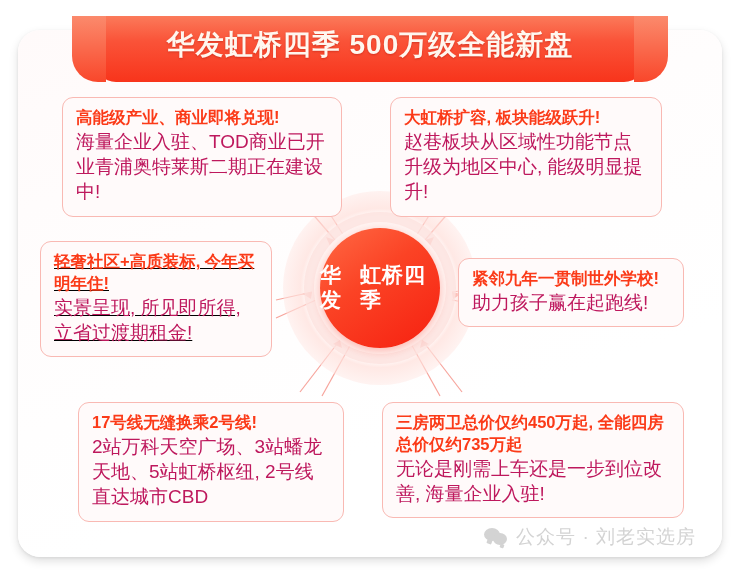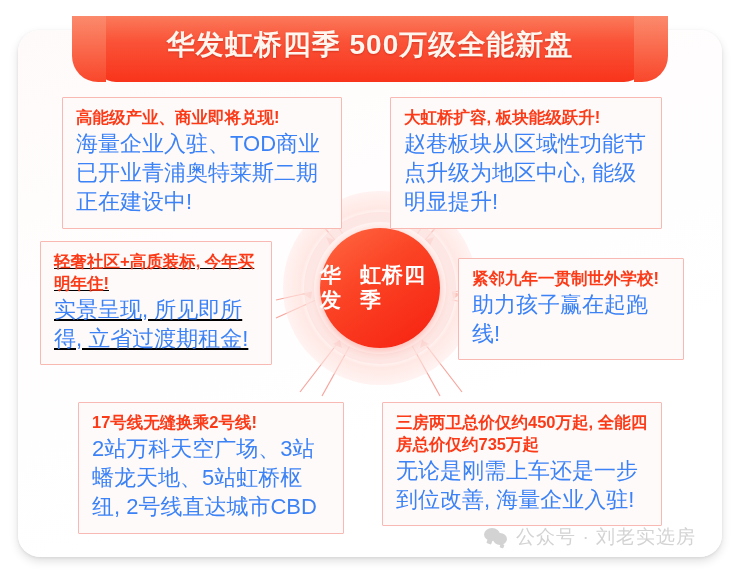--- a/index.html
+++ b/index.html
@@ -67,33 +67,33 @@
   .hub-l2{color:#fff;font-size:21px;font-weight:bold;line-height:1.18;letter-spacing:1px;}
 
   
   .lines{position:absolute;left:0;top:0;width:740px;height:580px;pointer-events:none;}
 
   
   .bub{
     position:absolute;
     background:#fffafa;
     border:1.6px solid #f9b9b3;
-    border-radius:1px;
+    border-radius:11px;
     padding:9px 13px 11px 13px;
     box-sizing:border-box;
   }
   .bub .hd{color:#fb3a18;font-size:16.5px;font-weight:bold;line-height:1.33;}
-  .bub .bd{color:#3b82f6;font-size:22px;line-height:1.33;}
+  .bub .bd{color:#be185d;font-size:19px;line-height:1.33;}
 
   #bubTL{left:62px;top:97px;width:280px;}
   #bubTR{left:390px;top:97px;width:272px;}
   #bubML{left:40px;top:241px;width:232px;text-decoration:underline;}
   #bubMR{left:458px;top:258px;width:226px;}
   #bubBL{left:78px;top:402px;width:266px;}
-  #bubBR{left:382px;top:402px;width:280px;}
+  #bubBR{left:382px;top:402px;width:302px;}
 
   
   .footer{
     position:absolute;right:44px;bottom:30px;
     display:flex;align-items:center;gap:8px;
     color:#d3d3d3;font-size:19px;letter-spacing:1px;
   }
   .wx{width:24px;height:18px;position:relative;flex:0 0 auto;}
   .wx b{position:absolute;display:block;background:#d3d3d3;border-radius:50%;}
   .wx .b1{left:0;top:0;width:16px;height:13px;}

